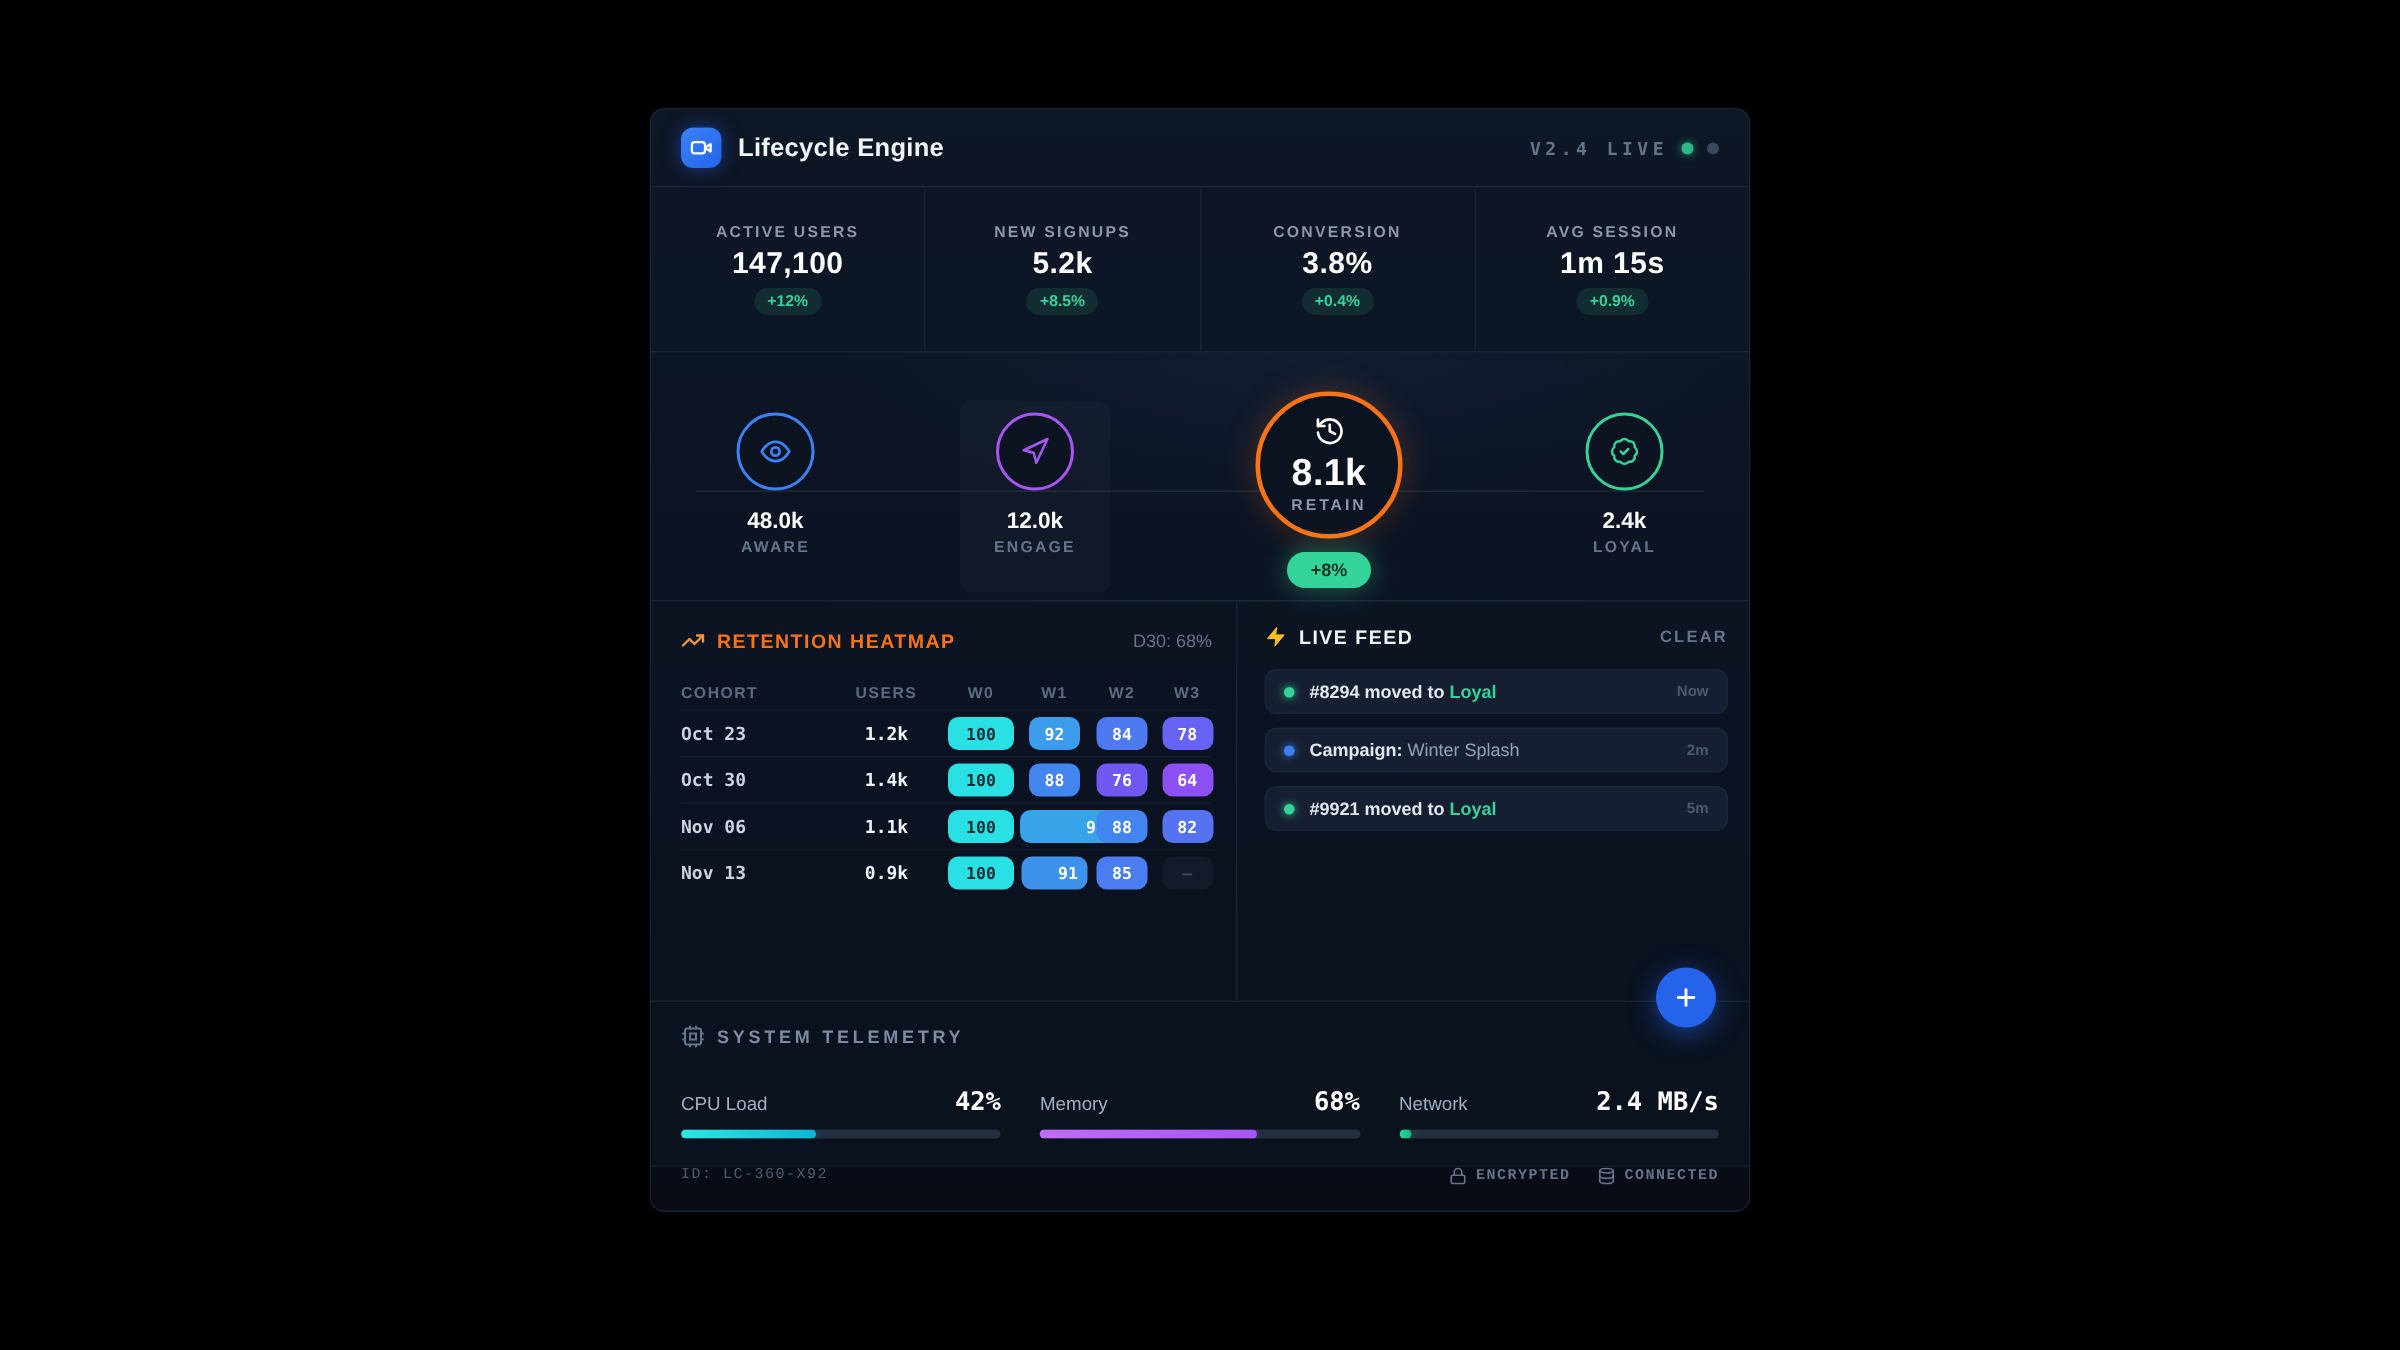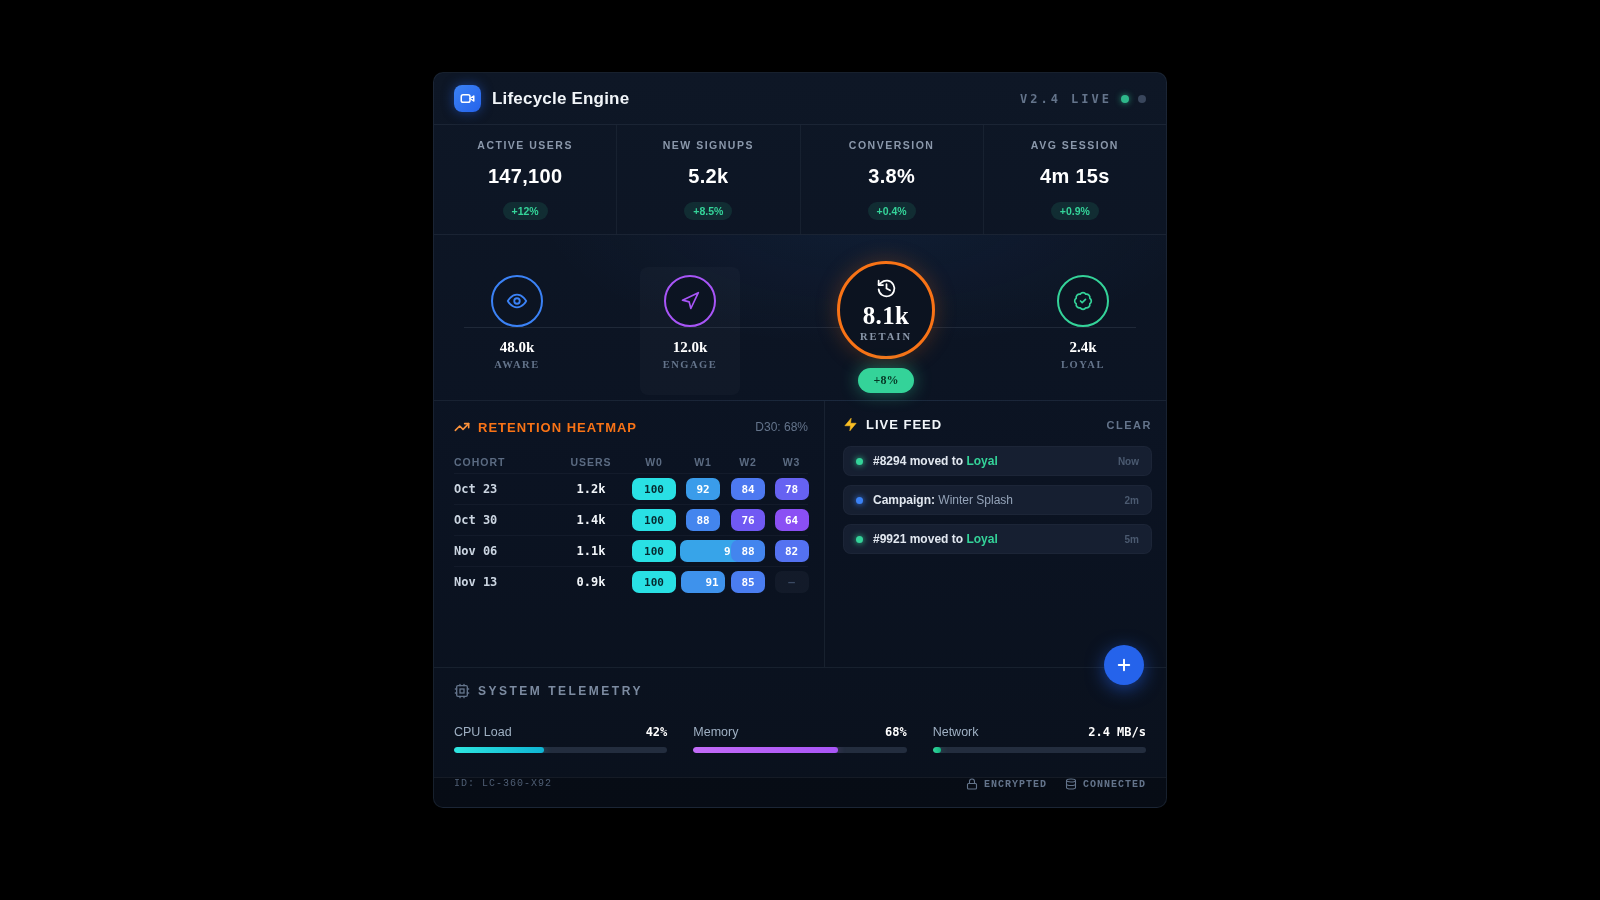--- a/index.html
+++ b/index.html
@@ -21,35 +21,35 @@
   .hdr-title { color:#f1f5f9; font-size:17px; font-weight:700; letter-spacing:.2px; }
   .hdr-right { margin-left:auto; display:flex; align-items:center; gap:9px; }
   .ver { color:#64748b; font-size:12px; font-weight:700; letter-spacing:3px;
     font-family:"DejaVu Sans Mono", monospace; }
   .dot { width:8px; height:8px; border-radius:50%; }
   .dot.live { background:#2eb88a; box-shadow:0 0 6px rgba(46,184,138,.8); }
   .dot.idle { background:#39465c; }
 
   
   .stats { height:110px; display:flex; border-bottom:1px solid rgba(148,163,184,0.10); flex:0 0 auto; }
-  .stat { flex:1; display:flex; flex-direction:column; align-items:center; justify-content:center; gap:14px; }
+  .stat { flex:1; display:flex; flex-direction:column; align-items:center; justify-content:center; gap:4px; }
   .stat + .stat { border-left:1px solid rgba(148,163,184,0.08); }
   .stat-label { color:#8b98ab; font-size:10.5px; font-weight:700; letter-spacing:1.5px; }
   .stat-value { color:#ffffff; font-size:20px; font-weight:700; letter-spacing:.3px; }
   .stat-delta { background:rgba(52,211,153,.12); color:#34d399; font-size:10.5px; font-weight:700;
     padding:3px 9px; border-radius:999px; }
 
   
   .funnel { position:relative; height:166px; flex:0 0 auto;
     border-bottom:1px solid rgba(148,163,184,0.10);
     background:radial-gradient(ellipse 70% 120% at 60% -10%, rgba(59,130,246,0.07), transparent 65%); }
   .flow-line { position:absolute; top:92px; left:30px; right:30px; height:1px;
     background:rgba(148,163,184,0.14); }
   .stage { position:absolute; width:130px; transform:translateX(-50%);
-    display:flex; flex-direction:column; align-items:center;font-family:Liberation Serif, serif; }
+    display:flex; flex-direction:column; align-items:center; }
   .stage.small { top:40px; }
   .stage.s-engage::before { content:""; position:absolute; top:-8px; left:15px; right:15px; height:128px;
     background:rgba(148,163,184,0.04); border-radius:8px; }
   .ring { width:52px; height:52px; border-radius:50%; background:#0c1422;
     display:flex; align-items:center; justify-content:center; position:relative; z-index:1; }
   .ring.aware  { border:2px solid #3b82f6; }
   .ring.engage { border:2px solid #a855f7; }
   .ring.loyal  { border:2px solid #34d399; }
   .stage-value { margin-top:12px; color:#fff; font-size:15px; font-weight:700; z-index:1; }
   .stage-label { margin-top:3px; color:#64748b; font-size:10.5px; font-weight:700; letter-spacing:1.5px; z-index:1; }
@@ -100,21 +100,21 @@
     background:#2563eb; border:none; cursor:pointer; display:flex; align-items:center; justify-content:center;
     box-shadow:0 4px 18px rgba(37,99,235,.55); z-index:5; }
 
   
   .telemetry { height:110px; flex:0 0 auto; border-top:1px solid rgba(148,163,184,0.10);
     padding:15px 20px 0; }
   .tel-title { color:#7c8ba1; font-size:12px; font-weight:700; letter-spacing:2.5px; }
   .meters { margin-top:26px; display:grid; grid-template-columns:1fr 1fr 1fr; gap:26px; }
   .meter-top { display:flex; align-items:baseline; justify-content:space-between; margin-bottom:8px; }
   .meter-label { color:#9fb0c3; font-size:12.5px; }
-  .meter-value { color:#fff; font-size:12px; font-weight:800; font-family:"DejaVu Sans Mono", monospace; }
+  .meter-value { color:#fff; font-size:17px; font-weight:800; font-family:"DejaVu Sans Mono", monospace; }
   .track { height:6px; background:#232d3e; border-radius:3px; overflow:hidden; }
   .fill { height:100%; border-radius:3px; }
 
   
   .ftr { height:30px; flex:0 0 auto; border-top:1px solid rgba(148,163,184,0.10);
     background:rgba(0,0,0,0.25); display:flex; align-items:flex-start; padding:0 20px;
     font-family:Liberation Mono, monospace; font-size:10px; letter-spacing:1px; color:#4f5e74;gap:20px; }
   .ftr-right { margin-left:auto; display:flex; align-items:center; gap:18px; }
   .ftr-item { display:flex; align-items:center; gap:6px; color:#64748b; font-weight:700; }
 
@@ -153,21 +153,21 @@
         <div class="stat-value">5.2k</div>
         <div class="stat-delta">+8.5%</div>
       </div>
       <div class="stat">
         <div class="stat-label">CONVERSION</div>
         <div class="stat-value">3.8%</div>
         <div class="stat-delta">+0.4%</div>
       </div>
       <div class="stat">
         <div class="stat-label">AVG SESSION</div>
-        <div class="stat-value">4m 15s</div>
+        <div class="stat-value">1m 15s</div>
         <div class="stat-delta">+0.9%</div>
       </div>
     </div>
 
   <div class="funnel">
     <div class="flow-line"></div>
 
     <div class="stage small" style="left:83px;">
       <div class="ring aware">
         <span>

